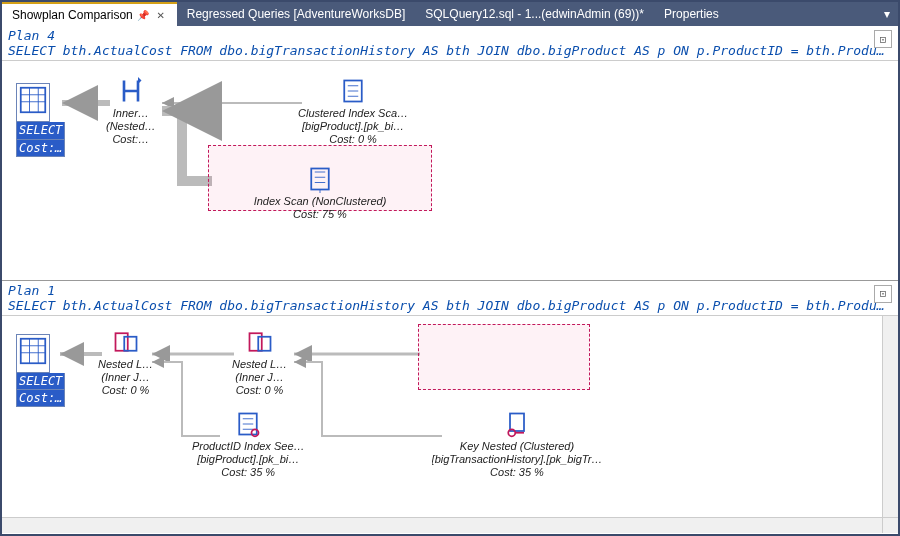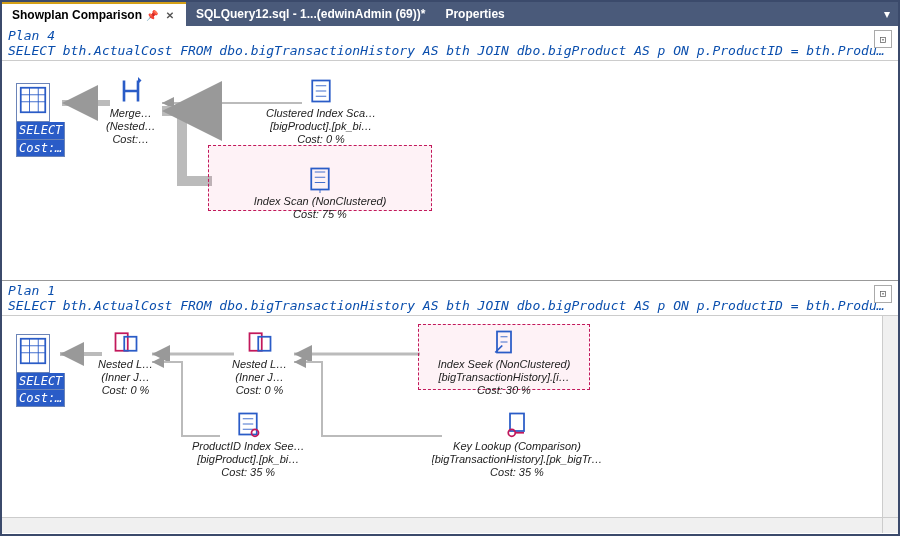--- a/index.html
+++ b/index.html
@@ -23,21 +23,20 @@
     font-size: 12px;
   }
   .tab {
     display: flex;
     align-items: center;
     padding: 0 10px;
     height: 100%;
     cursor: pointer;
     white-space: nowrap;
     gap: 5px;
-    font-weight: bold;
   }
   .tab.active {
     background: #fff;
     color: #000;
     border-top: 2px solid #d4a017;
   }
   .tab .pin, .tab .close {
     width: 12px; height: 12px; display: inline-flex;
     align-items: center; justify-content: center;
     font-size: 10px;
@@ -158,20 +157,23 @@
   svg.lines { position: absolute; left: 0; top: 0; overflow: visible; pointer-events: none; }
 </style>
 </head>
 <body>
 
 <div class="tabbar">
   <div class="tab active">
     <span>Showplan Comparison</span>
     <span class="pin">📌</span>
     <span class="close">✕</span>
+  </div>
+  <div class="tab">
+    <span>Regressed Queries [AdventureWorksDB]</span>
   </div>
   <div class="tab">
     <span>SQLQuery12.sql - 1...(edwinAdmin (69))*</span>
   </div>
   <div class="tab">
     <span>Properties</span>
   </div>
   <div class="menu-icon">▾</div>
 </div>
 
@@ -209,26 +211,26 @@
         </div>
         <div class="sel-label">SELECT</div>
         <div class="sel-label" style="border-top:0">Cost:…</div>
       </div>
 
       <div class="op" style="left:104px; top:16px;">
         <svg class="icon" viewBox="0 0 32 32">
             <path d="M8 4 L8 28 M24 4 L24 28 M8 16 L24 16" stroke="#2a5cc7" stroke-width="3" fill="none"></path>
             <polygon points="24,8 28,4 24,0" fill="#2a5cc7"></polygon>
           </svg>
-        <div class="title">Merge…</div>
+        <div class="title">Inner…</div>
         <div class="sub">(Nested…</div>
         <div class="cost">Cost:…</div>
       </div>
 
-      <div class="op" style="left:264px; top:16px;">
+      <div class="op" style="left:296px; top:16px;">
         <svg class="icon" viewBox="0 0 32 32">
             <rect x="6" y="4" width="20" height="24" fill="none" stroke="#2a5cc7" stroke-width="2"></rect>
             <line x1="10" y1="10" x2="22" y2="10" stroke="#2a5cc7"></line>
             <line x1="10" y1="16" x2="22" y2="16" stroke="#2a5cc7"></line>
             <line x1="10" y1="22" x2="22" y2="22" stroke="#2a5cc7"></line>
           </svg>
         <div class="title">Clustered Index Sca…</div>
         <div class="sub">[bigProduct].[pk_bi…</div>
         <div class="cost">Cost: 0 %</div>
       </div>
@@ -300,49 +302,39 @@
             <rect x="4" y="6" width="14" height="20" fill="none" stroke="#c2185b" stroke-width="2"></rect>
             <rect x="14" y="10" width="14" height="16" fill="none" stroke="#2a5cc7" stroke-width="2"></rect>
           </svg>
         <div class="title">Nested L…</div>
         <div class="sub">(Inner J…</div>
         <div class="cost">Cost: 0 %</div>
       </div>
 
       <div class="highlight-box" style="left:416px; top:8px; width:172px; height:66px;"></div>
 
-      <div class="op" style="left:420px; top:12px; width:164px;">
-        <svg class="icon" viewBox="0 0 32 32">
-            <rect x="8" y="4" width="16" height="24" fill="none" stroke="#2a5cc7" stroke-width="2"></rect>
-            <path d="M12 10 L20 10 M12 16 L20 16" stroke="#2a5cc7"></path>
-            <path d="M6 28 L14 20" stroke="#2a5cc7" stroke-width="2"></path>
-          </svg>
-        <div class="title" style="max-width:164px">Index Seek (NonClustered)</div>
-        <div class="sub" style="max-width:164px">[bigTransactionHistory].[i…</div>
-        <div class="cost">Cost: 30 %</div>
-      </div>
 
       <div class="op" style="left:190px; top:94px;">
         <svg class="icon" viewBox="0 0 32 32">
             <rect x="6" y="4" width="20" height="24" fill="none" stroke="#2a5cc7" stroke-width="2"></rect>
             <path d="M10 10 L22 10 M10 16 L22 16 M10 22 L22 22" stroke="#2a5cc7"></path>
             <circle cx="24" cy="26" r="4" fill="none" stroke="#c2185b" stroke-width="2"></circle>
           </svg>
         <div class="title">ProductID Index See…</div>
         <div class="sub">[bigProduct].[pk_bi…</div>
         <div class="cost">Cost: 35 %</div>
       </div>
 
       <div class="op" style="left:420px; top:94px; width:190px;">
         <svg class="icon" viewBox="0 0 32 32">
             <rect x="8" y="4" width="16" height="20" fill="none" stroke="#2a5cc7" stroke-width="2"></rect>
             <circle cx="10" cy="26" r="4" fill="none" stroke="#c2185b" stroke-width="2"></circle>
             <line x1="14" y1="26" x2="24" y2="26" stroke="#c2185b" stroke-width="2"></line>
           </svg>
-        <div class="title" style="max-width:190px">Key Lookup (Comparison)</div>
+        <div class="title" style="max-width:190px">Key Nested (Clustered)</div>
         <div class="sub" style="max-width:190px">[bigTransactionHistory].[pk_bigTr…</div>
         <div class="cost">Cost: 35 %</div>
       </div>
 
       <div class="scrollbar-v"></div>
       <div class="scrollbar-h"></div>
       <div class="scrollbar-corner"></div>
     </div>
   </div>
 

